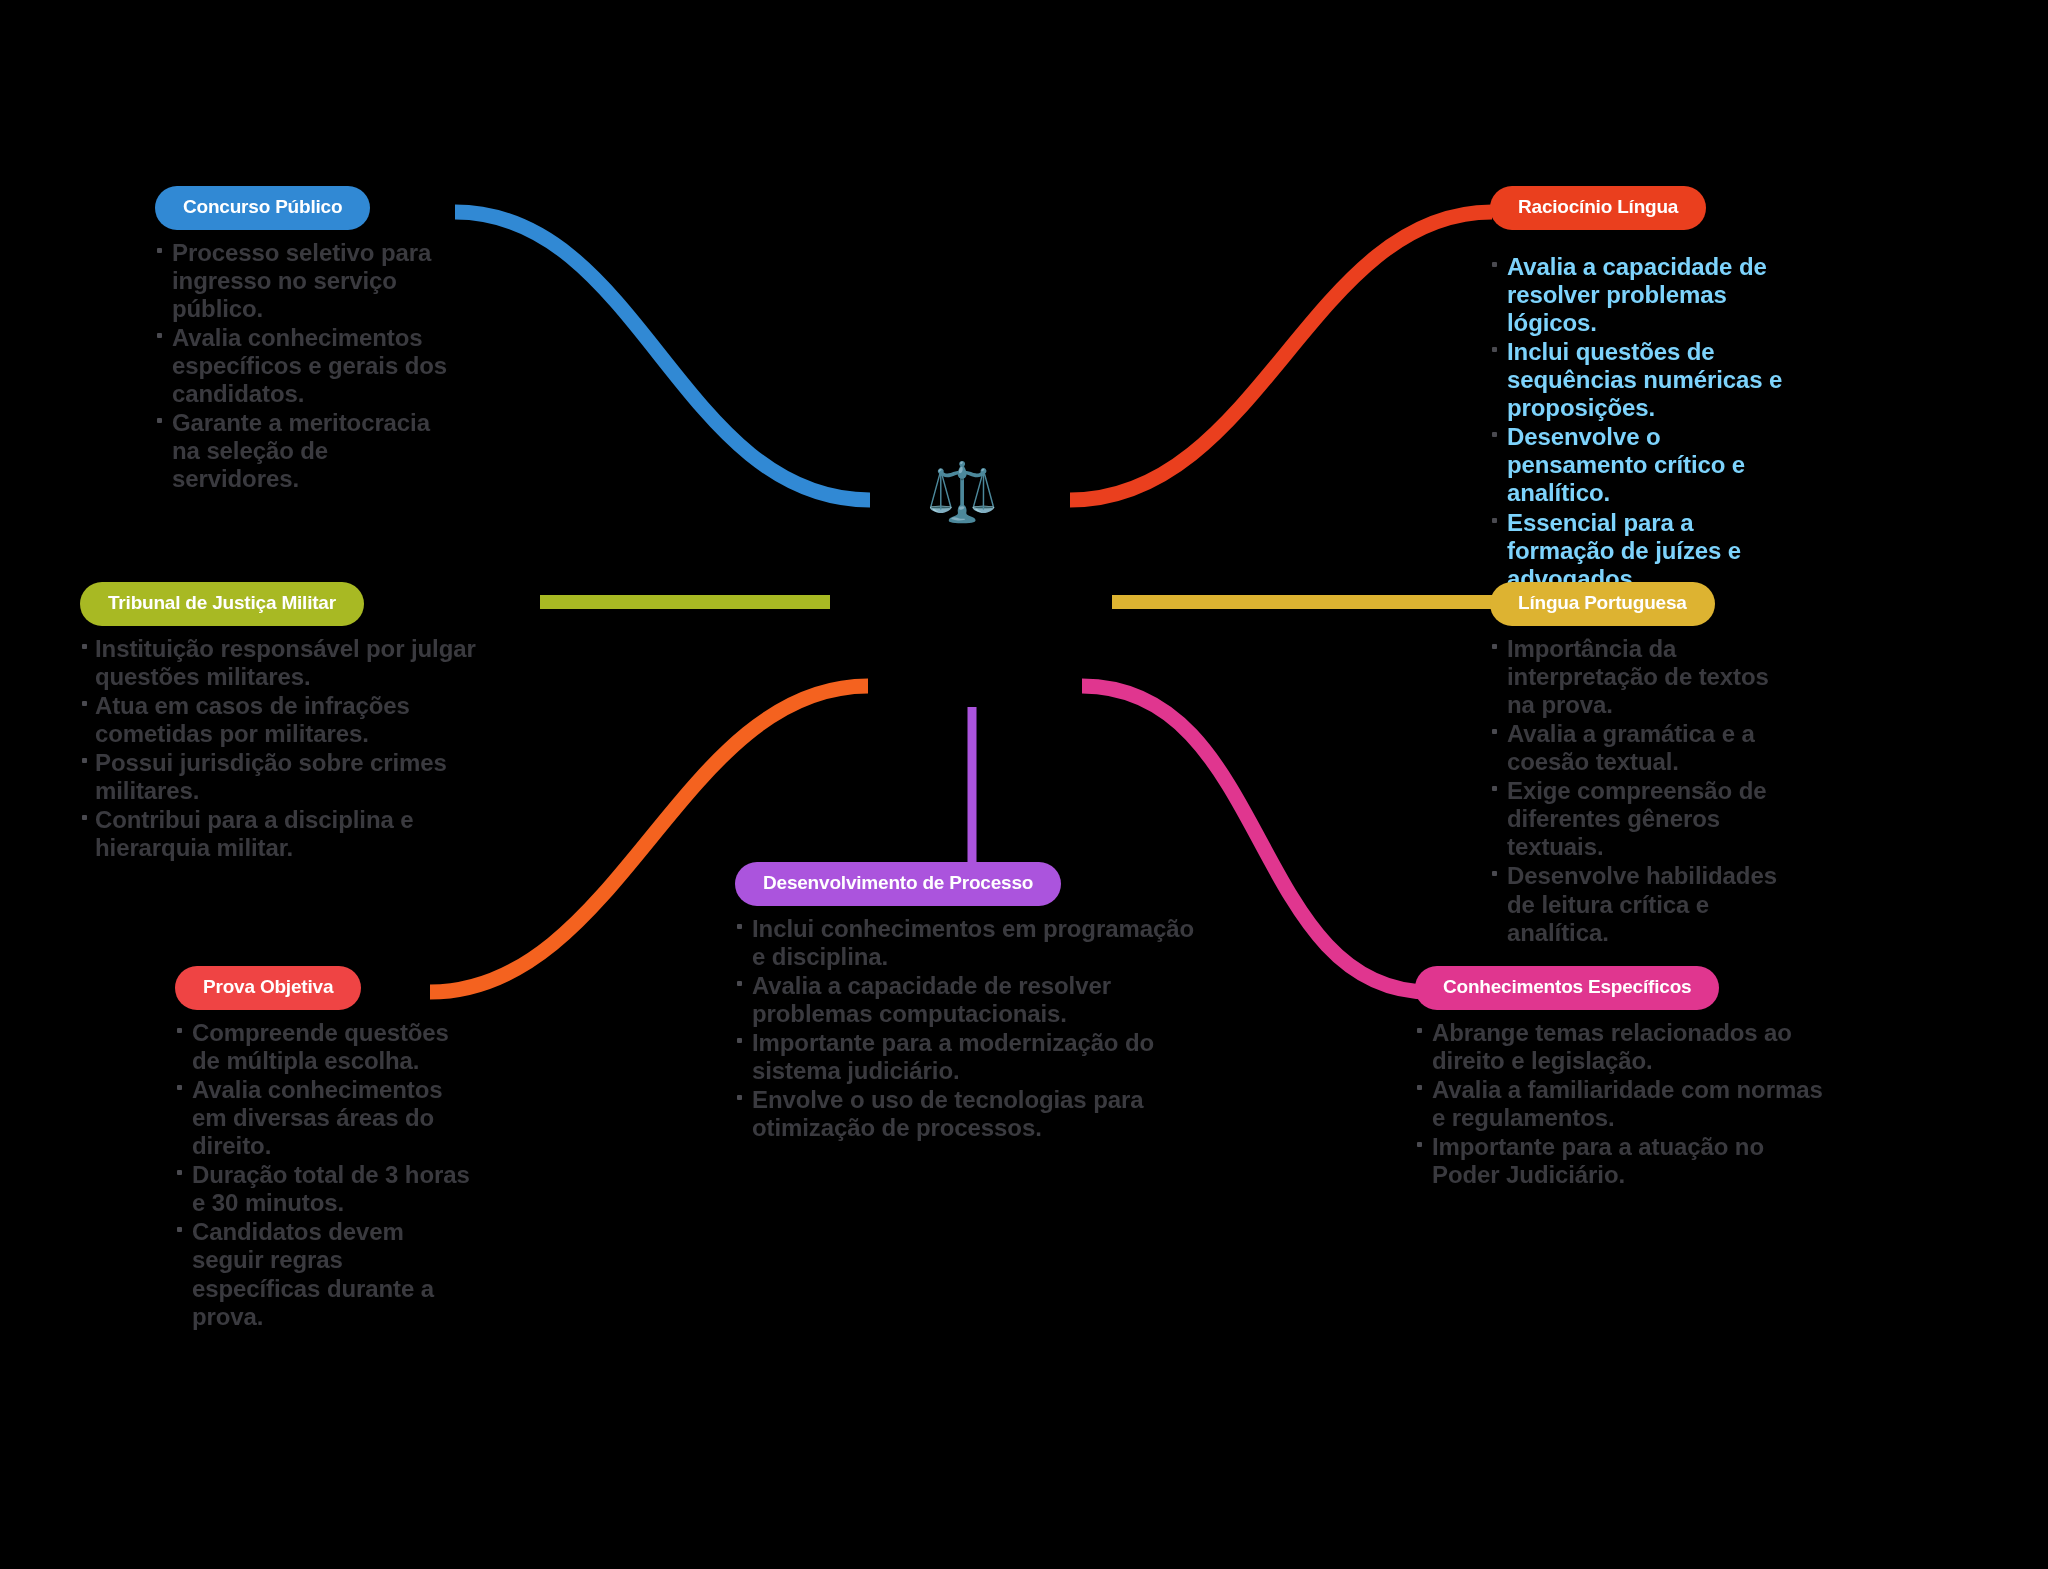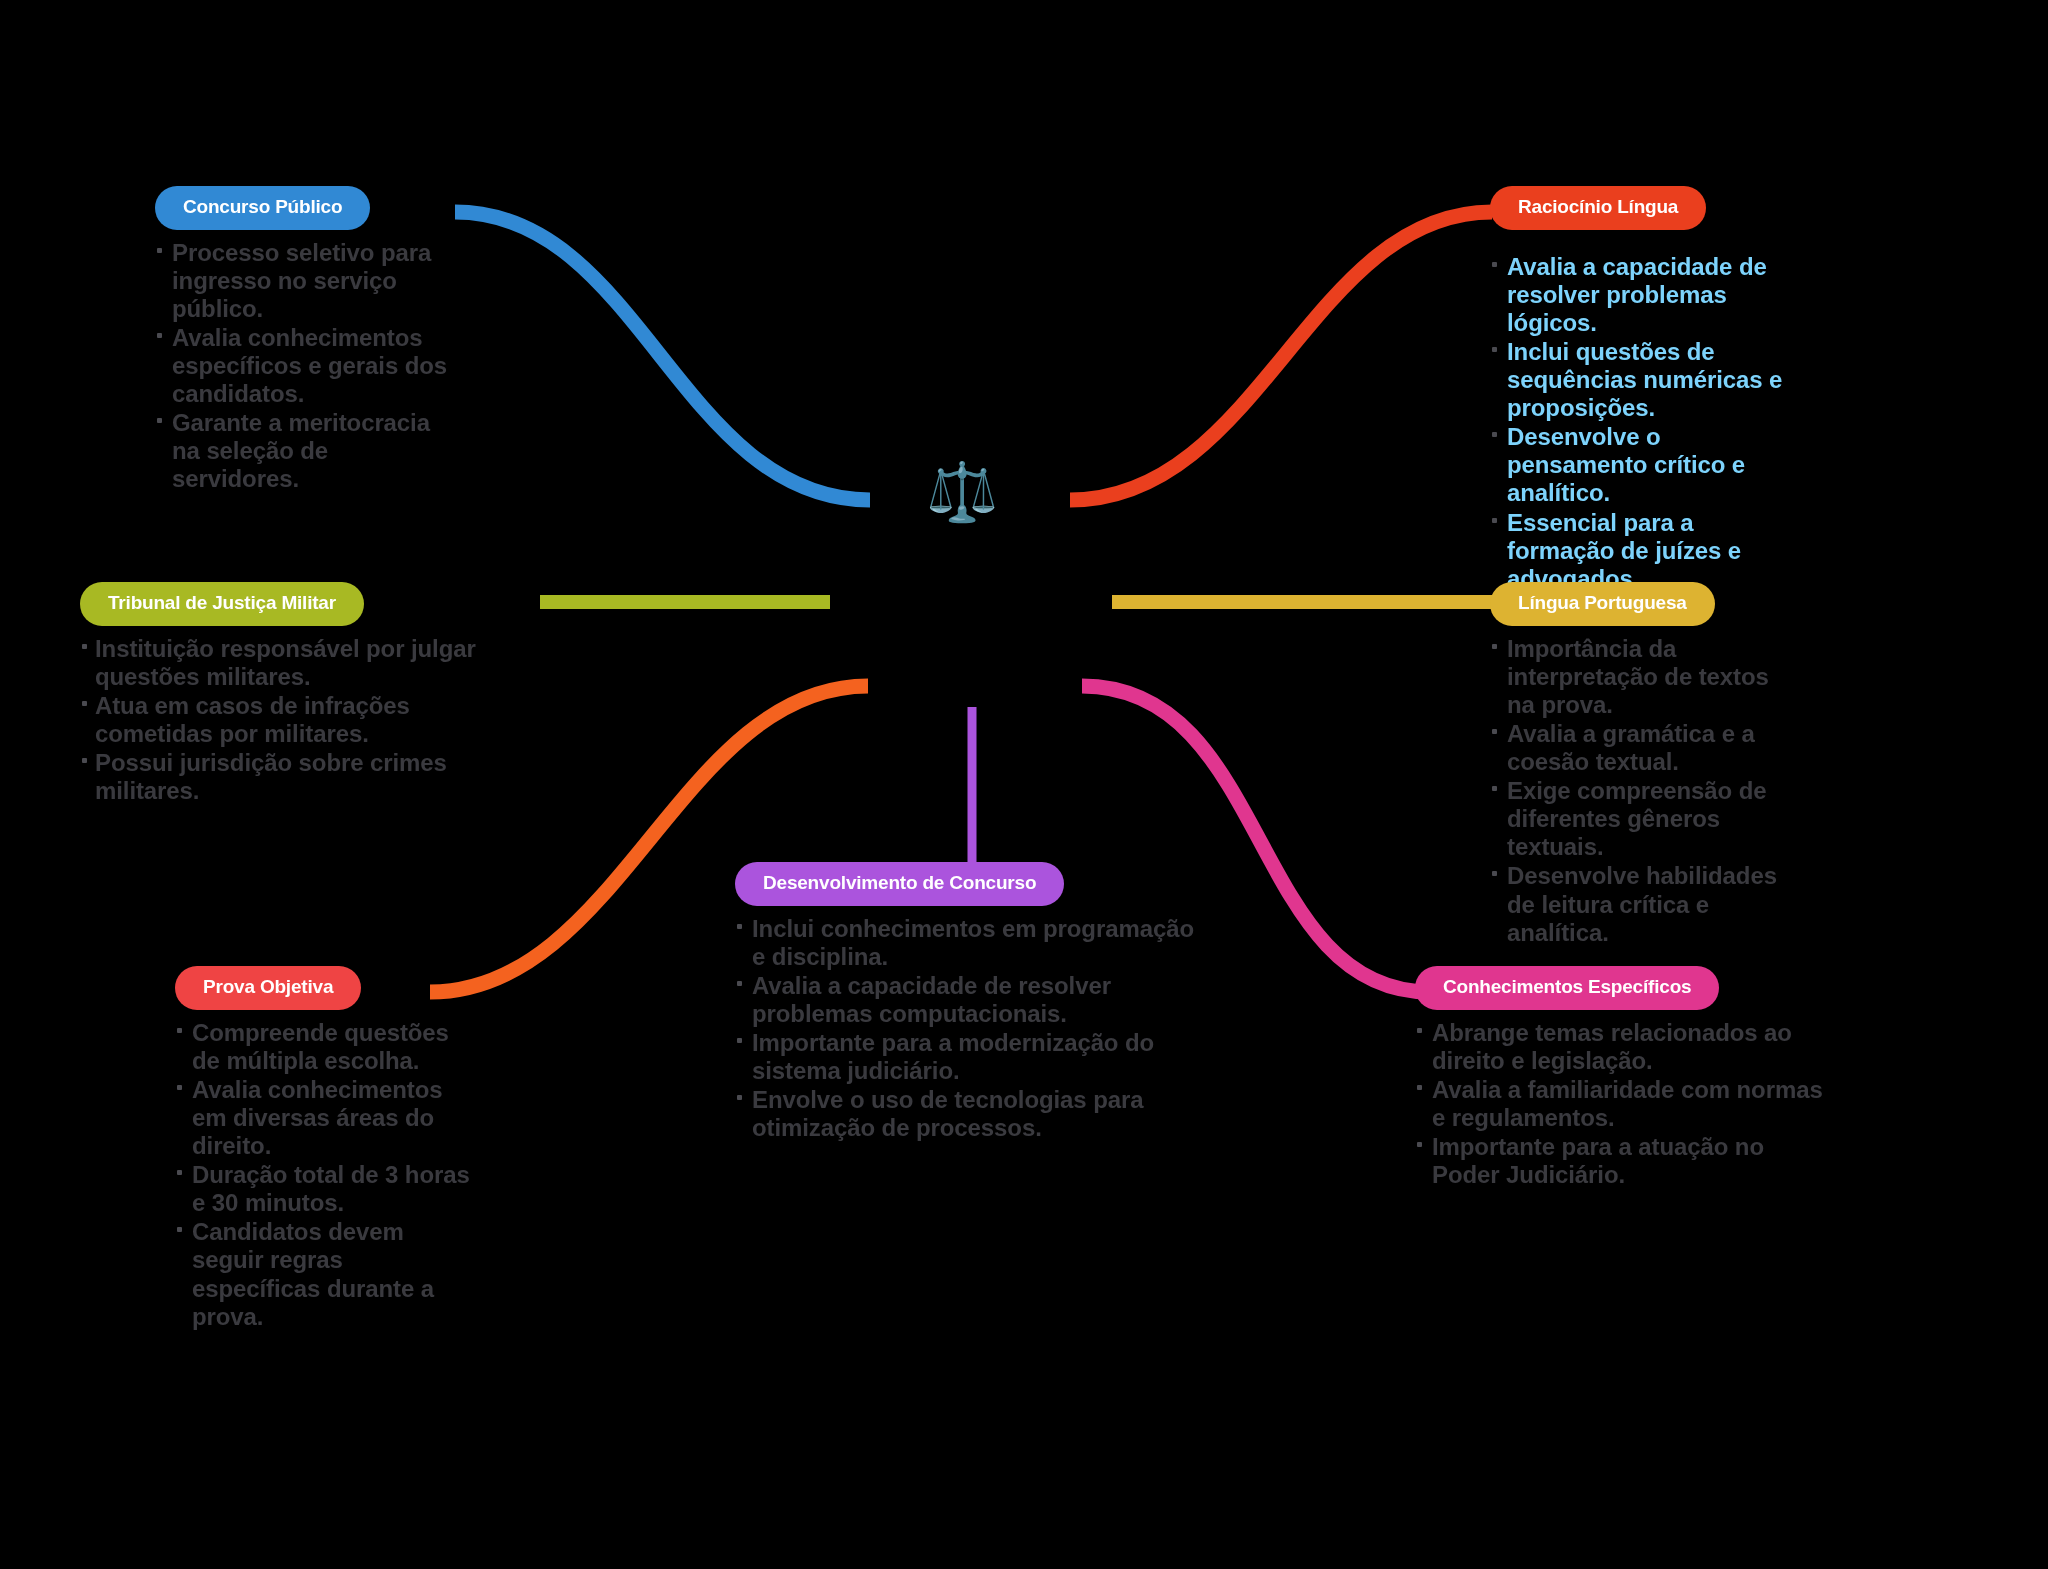--- a/index.html
+++ b/index.html
@@ -129,20 +129,21 @@
       <li>Essencial para a formação de juízes e advogados.</li>
     </ul>
   </div>
 
   <div class="node" id="n-tribunal">
     <div class="pill" style="background: rgb(168, 185, 35);">Tribunal de Justiça Militar</div>
     <ul class="bullets" style="color: rgb(58, 58, 63);">
       <li>Instituição responsável por julgar questões militares.</li>
       <li>Atua em casos de infrações cometidas por militares.</li>
       <li>Possui jurisdição sobre crimes militares.</li>
+      <li>Contribui para a disciplina e hierarquia militar.</li>
     </ul>
   </div>
 
   <div class="node" id="n-lingua">
     <div class="pill" style="background: rgb(221, 179, 49);">Língua Portuguesa</div>
     <ul class="bullets" style="color: rgb(58, 58, 63);">
       <li>Importância da interpretação de textos na prova.</li>
       <li>Avalia a gramática e a coesão textual.</li>
       <li>Exige compreensão de diferentes gêneros textuais.</li>
       <li>Desenvolve habilidades de leitura crítica e analítica.</li>
@@ -153,21 +154,21 @@
     <div class="pill" style="background: #ef4444;">Prova Objetiva</div>
     <ul class="bullets" style="color: rgb(58, 58, 63);">
       <li>Compreende questões de múltipla escolha.</li>
       <li>Avalia conhecimentos em diversas áreas do direito.</li>
       <li>Duração total de 3 horas e 30 minutos.</li>
       <li>Candidatos devem seguir regras específicas durante a prova.</li>
     </ul>
   </div>
 
   <div class="node" id="n-software">
-    <div class="pill" style="background: rgb(171, 84, 221);">Desenvolvimento de Concurso</div>
+    <div class="pill" style="background: rgb(171, 84, 221);">Desenvolvimento de Processo</div>
     <ul class="bullets" style="color: rgb(58, 58, 63);">
       <li>Inclui conhecimentos em programação e disciplina.</li>
       <li>Avalia a capacidade de resolver problemas computacionais.</li>
       <li>Importante para a modernização do sistema judiciário.</li>
       <li>Envolve o uso de tecnologias para otimização de processos.</li>
     </ul>
   </div>
 
   <div class="node" id="n-conhecimentos">
     <div class="pill" style="background: rgb(224, 54, 143);">Conhecimentos Específicos</div>

